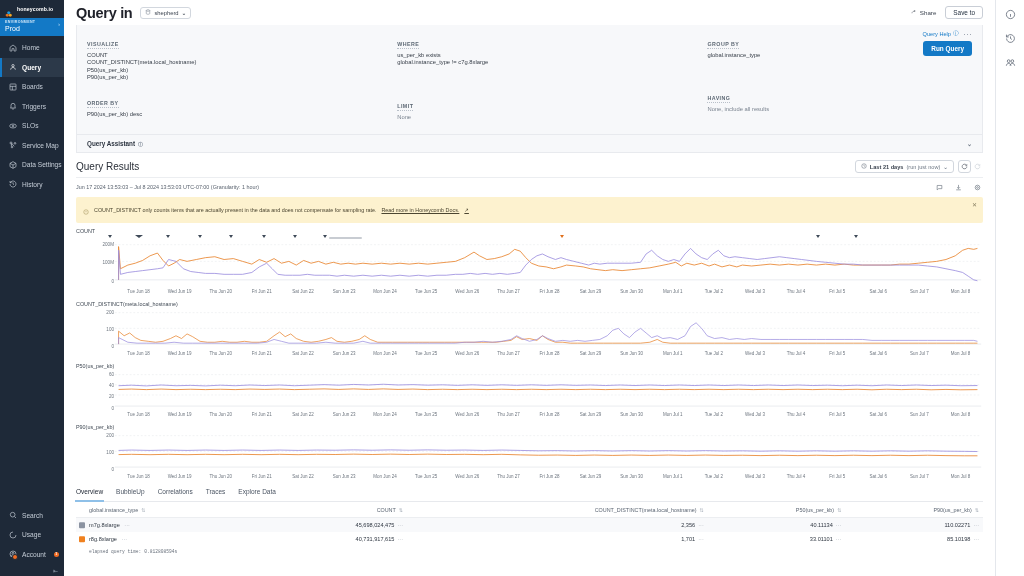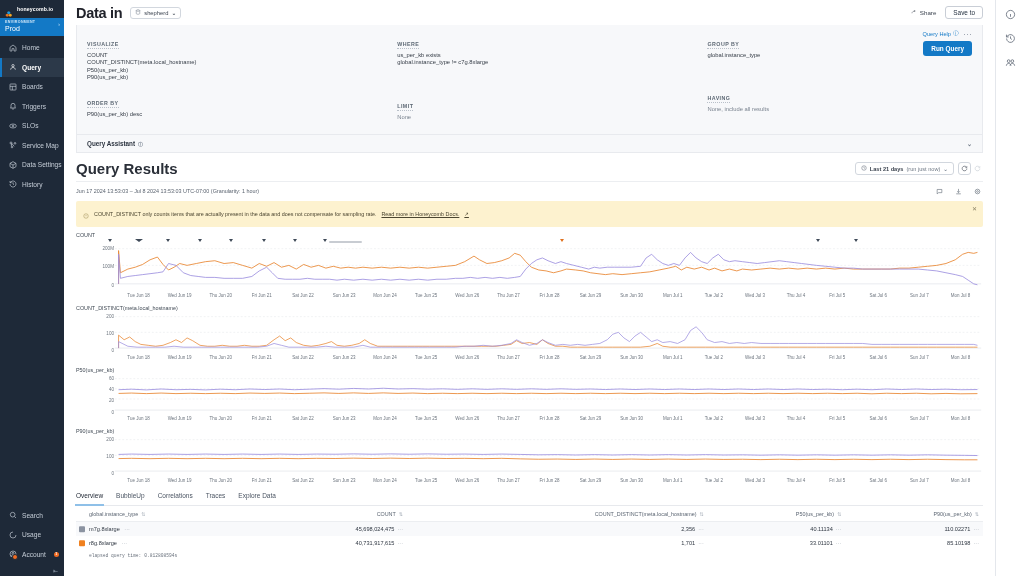--- a/index.html
+++ b/index.html
@@ -97,21 +97,21 @@
     border-radius: 3px; padding: 4px 8px; line-height: 7px;
   }
   .qa-bar {
     border-top: 1px solid #e8eaee; padding: 5px 10px; display:flex; align-items:center;
     font-size: 6.3px; font-weight: 700; color: #2c3440; gap: 3px; position: relative;
   }
   .qa-chev { position:absolute; right: 10px; color:#6c7684; font-size: 6px; }
 
   
   .results-head { padding: 7px 12px 0 12px; display:flex; align-items:center; }
-  .results-title { font-size: 15px; font-weight: 700; color: #2a2f38; }
+  .results-title { font-size: 10px; font-weight: 400; color: #2a2f38; }
   .time-pill {
     margin-left:auto; border:1px solid #d2d7de; border-radius:3px; height: 13px; display:flex;
     align-items:center; gap:3px; padding: 0 5px; font-size:5.6px; color:#3c4450;background:#fff;
   }
   .time-pill b { font-weight: 700; }
   .time-pill .muted { color:#707a86; }
   .icn-btn { width: 12px; height: 12px; display:flex;align-items:center;justify-content:center;color:#5b6572;}
   .icn-btn.boxed{ border:1px solid #d2d7de; border-radius:3px; height:13px; width:13px; }
   .icn-btn svg{width:7px;height:7px;}
   .sep-line { margin: 4px 12px 0 12px; border-top: 1px solid #eceef1; }
@@ -301,21 +301,21 @@
       </div>
       <div class="collapse-row">
         <span>⇤</span>
       </div>
     </div>
   </nav>
 
   <div class="main">
 
     <div class="topbar">
-      <div class="page-title">Data in</div>
+      <div class="page-title">Query in</div>
       <div class="dataset-pill">
         <span><svg viewBox="0 0 24 24" fill="none" stroke="#6c7684" stroke-width="2">
               <ellipse cx="12" cy="6" rx="7" ry="3"></ellipse>
               <path d="M5 6v12c0 1.6 3.1 3 7 3s7-1.4 7-3V6"></path>
             </svg></span>
         <span>shepherd</span>
         <span>⌄</span>
       </div>
       <div class="top-right">
         <div class="share-btn">

